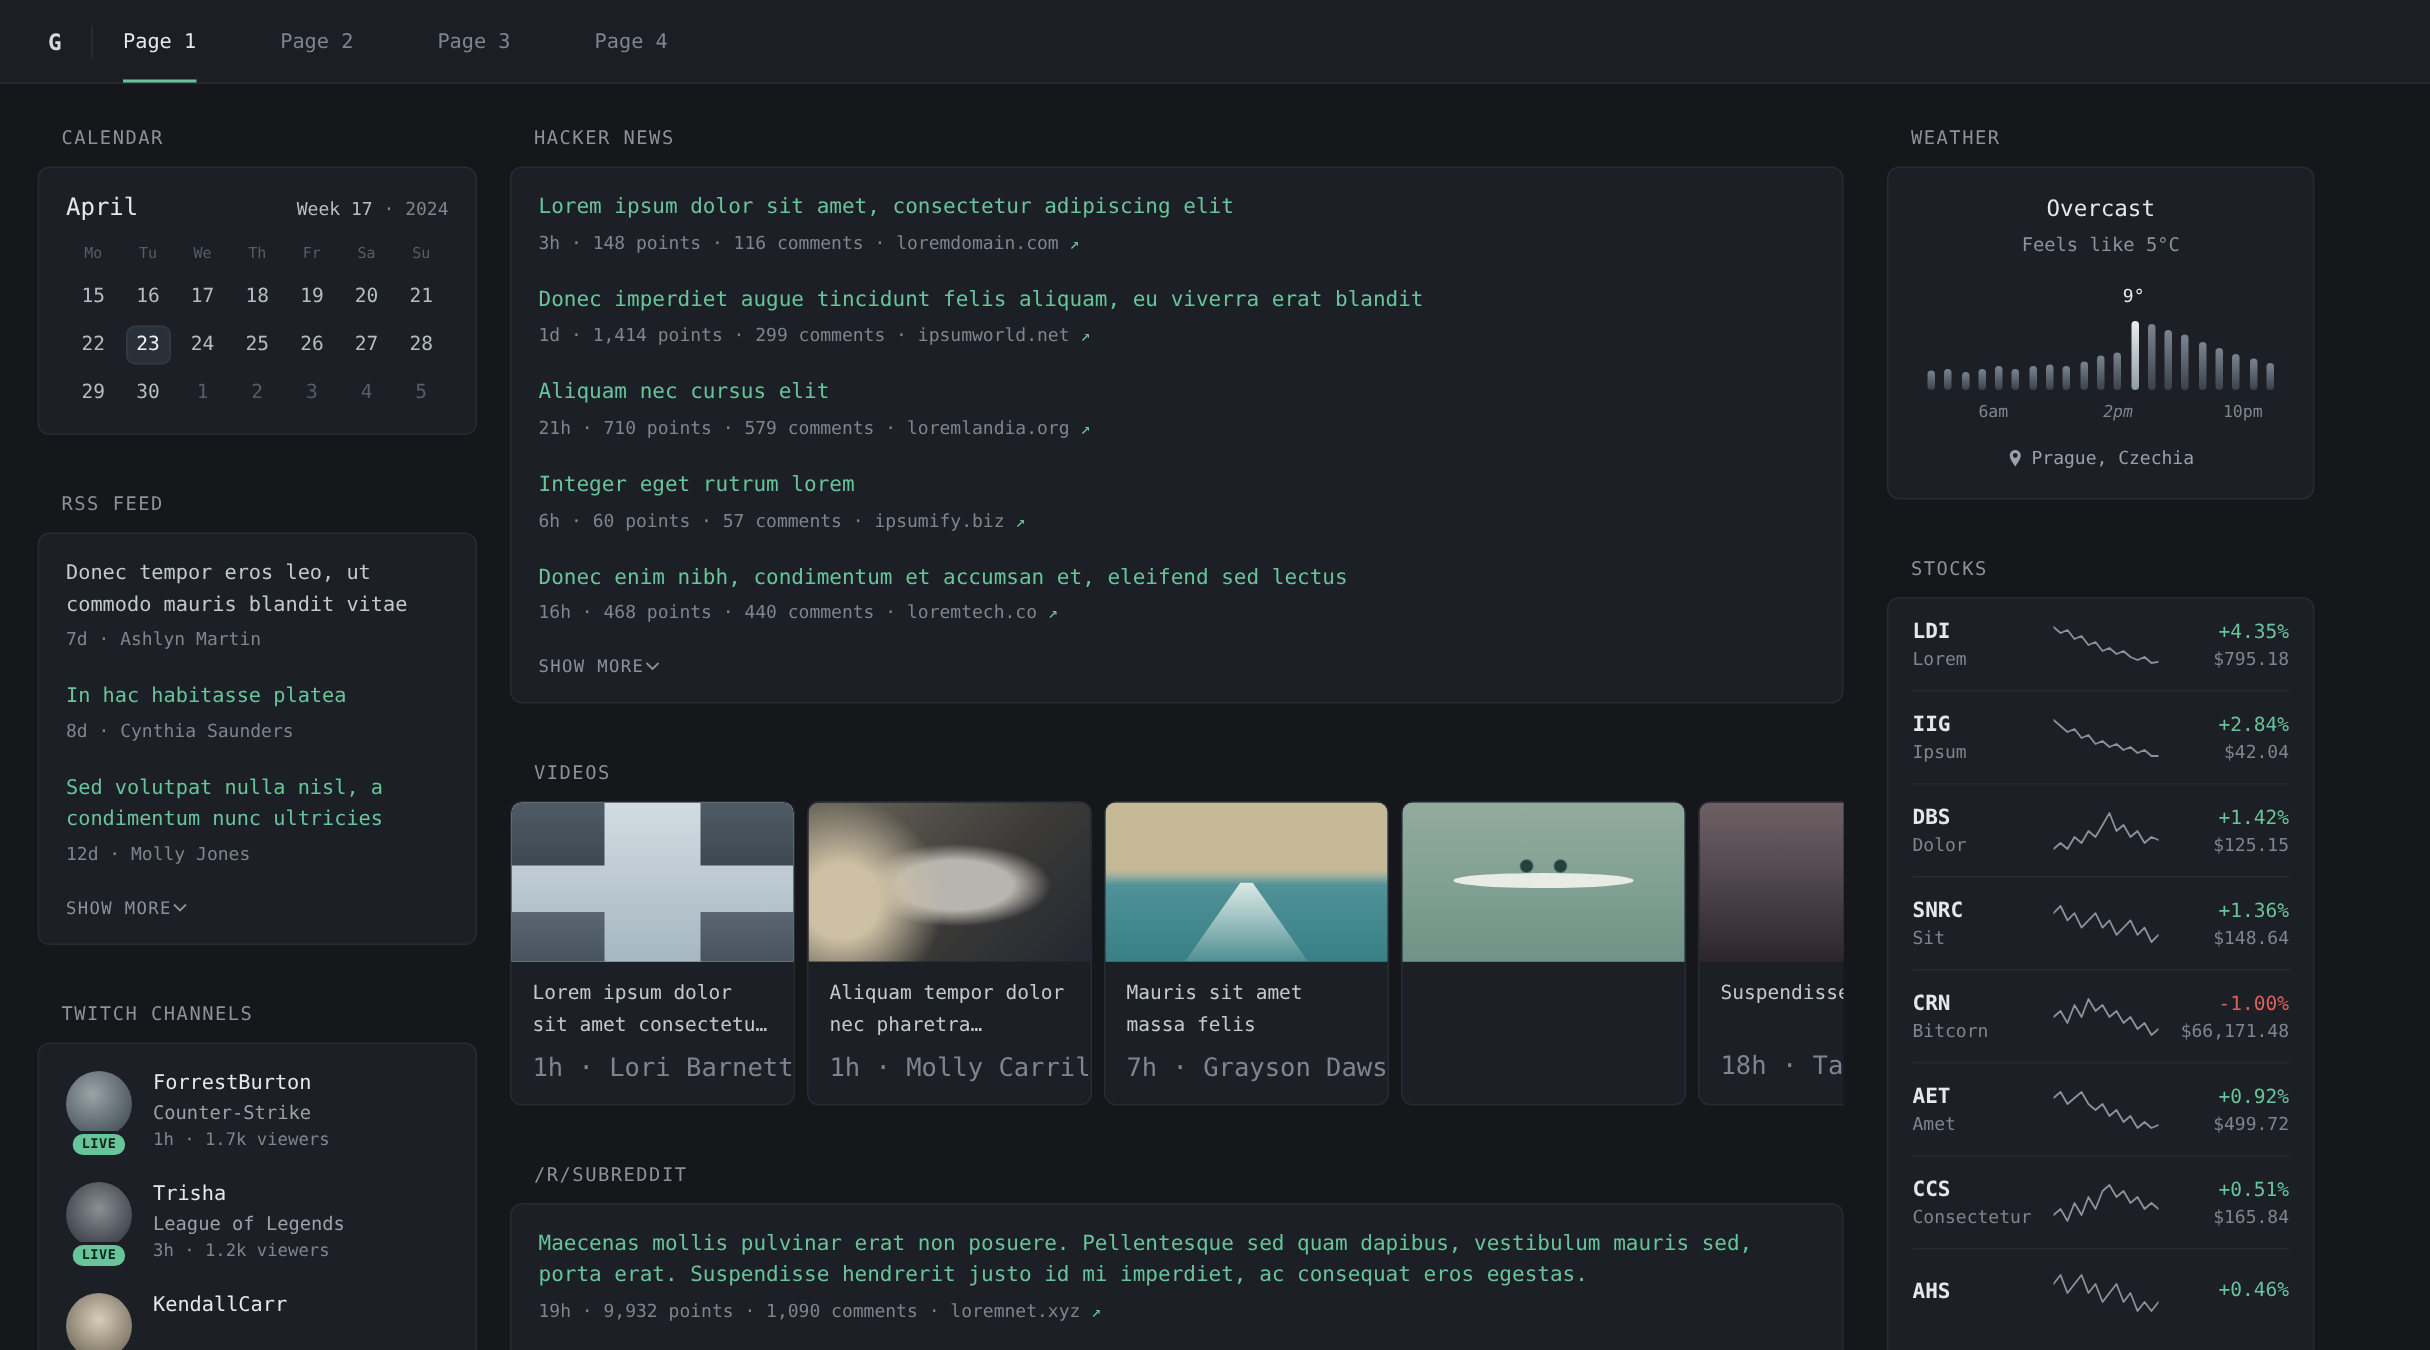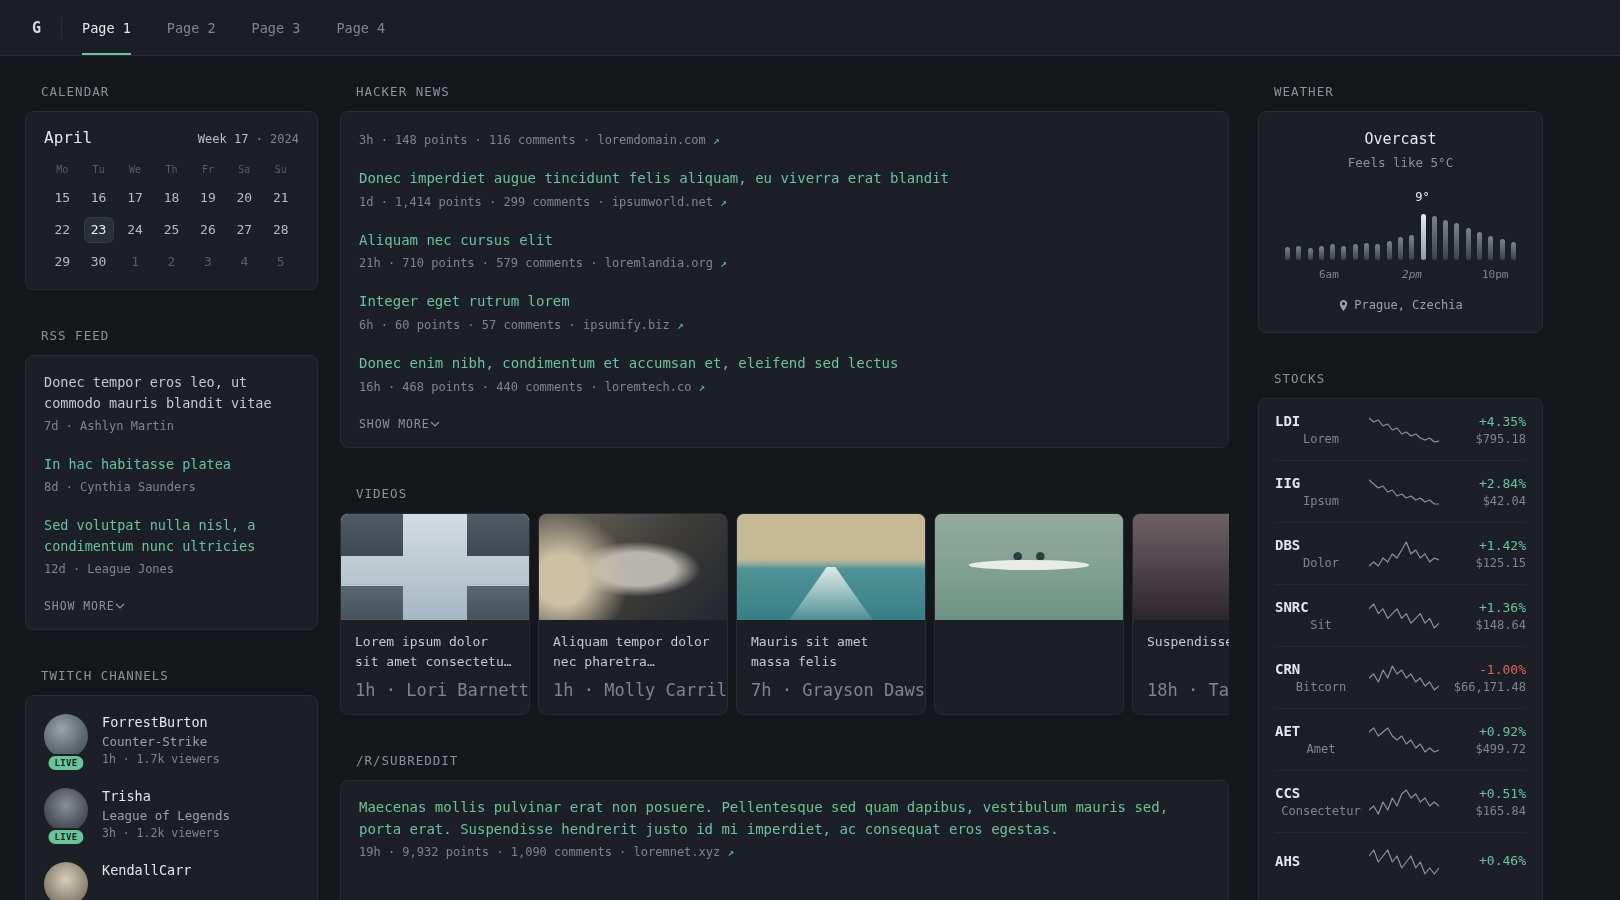--- a/index.html
+++ b/index.html
@@ -23,21 +23,21 @@
   }
   a{cursor:pointer;text-decoration:none;}
 
   
   .topbar{
     height:56px;background:#1b1e24;border-bottom:1px solid var(--border);
     display:flex;align-items:stretch;padding:0 26px;
   }
   .logo{align-self:center;color:#d6dbe1;font-weight:bold;font-size:15px;padding:0 6px;}
   .vdiv{align-self:center;width:1px;height:22px;background:#2b3038;margin:0 20px 0 14px;}
-  .tabs{display:flex;gap:36px;}
+  .tabs{display:flex;gap:56px;}
   .tab{
     display:flex;align-items:center;color:var(--muted);font-size:13.5px;
     border-bottom:2px solid transparent;padding-top:2px;
   }
   .tab.active{color:var(--bright);border-bottom-color:var(--accent);}
 
   
   .main{display:flex;align-items:flex-start;padding:28px 25px 0;}
   .col-left{width:293px;flex:none;margin-right:22px;}
   .col-mid{width:889px;flex:none;margin-right:29px;}
@@ -135,21 +135,21 @@
   .wtimes span{position:absolute;transform:translateX(-50%);font-size:11px;color:var(--muted);}
   .t0{left:19%;} .t1{left:55%;font-style:italic;} .t2{left:91%;}
   .w-loc{margin-top:14px;font-size:12px;color:#9aa1ab;display:flex;align-items:center;justify-content:center;gap:5px;}
 
   
   .stocks-box{padding:0 16px 60px;}
   .stock-row{display:flex;align-items:center;justify-content:space-between;padding:14px 0;border-bottom:1px solid #252a31;}
   .stock-row:last-child{border-bottom:none;}
   .stock-id{width:92px;}
   .stock-sym{font-size:14px;font-weight:bold;color:var(--bright);}
-  .stock-name{margin-top:3px;font-size:12px;color:var(--muted);text-align:center;}
+  .stock-name{margin-top:3px;font-size:12px;color:var(--muted);}
   .stock-spark{width:70px;height:30px;flex:none;}
   .stock-val{width:86px;text-align:right;}
   .stock-change{font-size:13px;color:var(--accent);}
   .stock-change.neg{color:var(--red);}
   .stock-price{margin-top:3px;font-size:12px;color:var(--muted);}
 </style>
 </head>
 <body>
 
 <header class="topbar">
@@ -220,21 +220,21 @@
         <article class="feed-item">
           <a class="feed-title small visited">Donec tempor eros leo, ut commodo mauris blandit vitae</a>
           <div class="feed-meta">7d · Ashlyn Martin</div>
         </article>
         <article class="feed-item">
           <a class="feed-title small">In hac habitasse platea</a>
           <div class="feed-meta">8d · Cynthia Saunders</div>
         </article>
         <article class="feed-item">
           <a class="feed-title small">Sed volutpat nulla nisl, a condimentum nunc ultricies</a>
-          <div class="feed-meta">12d · League Jones</div>
+          <div class="feed-meta">12d · Molly Jones</div>
         </article>
         <a class="show-more">
           <span>SHOW MORE</span>
           <svg class="chev" width="10" height="6" viewBox="0 0 10 6">
               <path d="M1 1l4 4 4-4" stroke="#8b929c" stroke-width="1.2" fill="none"></path>
             </svg>
         </a>
       </div>
     </section>
 
@@ -274,20 +274,21 @@
       </div>
     </section>
   </div>
 
   <div class="col-mid">
 
     <section class="widget">
       <h2 class="wtitle">HACKER NEWS</h2>
       <div class="box feed-box">
         <article class="feed-item">
+          <a class="feed-title">Lorem ipsum dolor sit amet, consectetur adipiscing elit</a>
           <div class="feed-meta">
             <span>3h · 148 points · 116 comments ·</span>
             <a class="domain">loremdomain.com</a>
             <span class="ext">↗</span>
           </div>
         </article>
         <article class="feed-item">
           <a class="feed-title">Donec imperdiet augue tincidunt felis aliquam, eu viverra erat blandit</a>
           <div class="feed-meta">
             <span>1d · 1,414 points · 299 comments ·</span>

